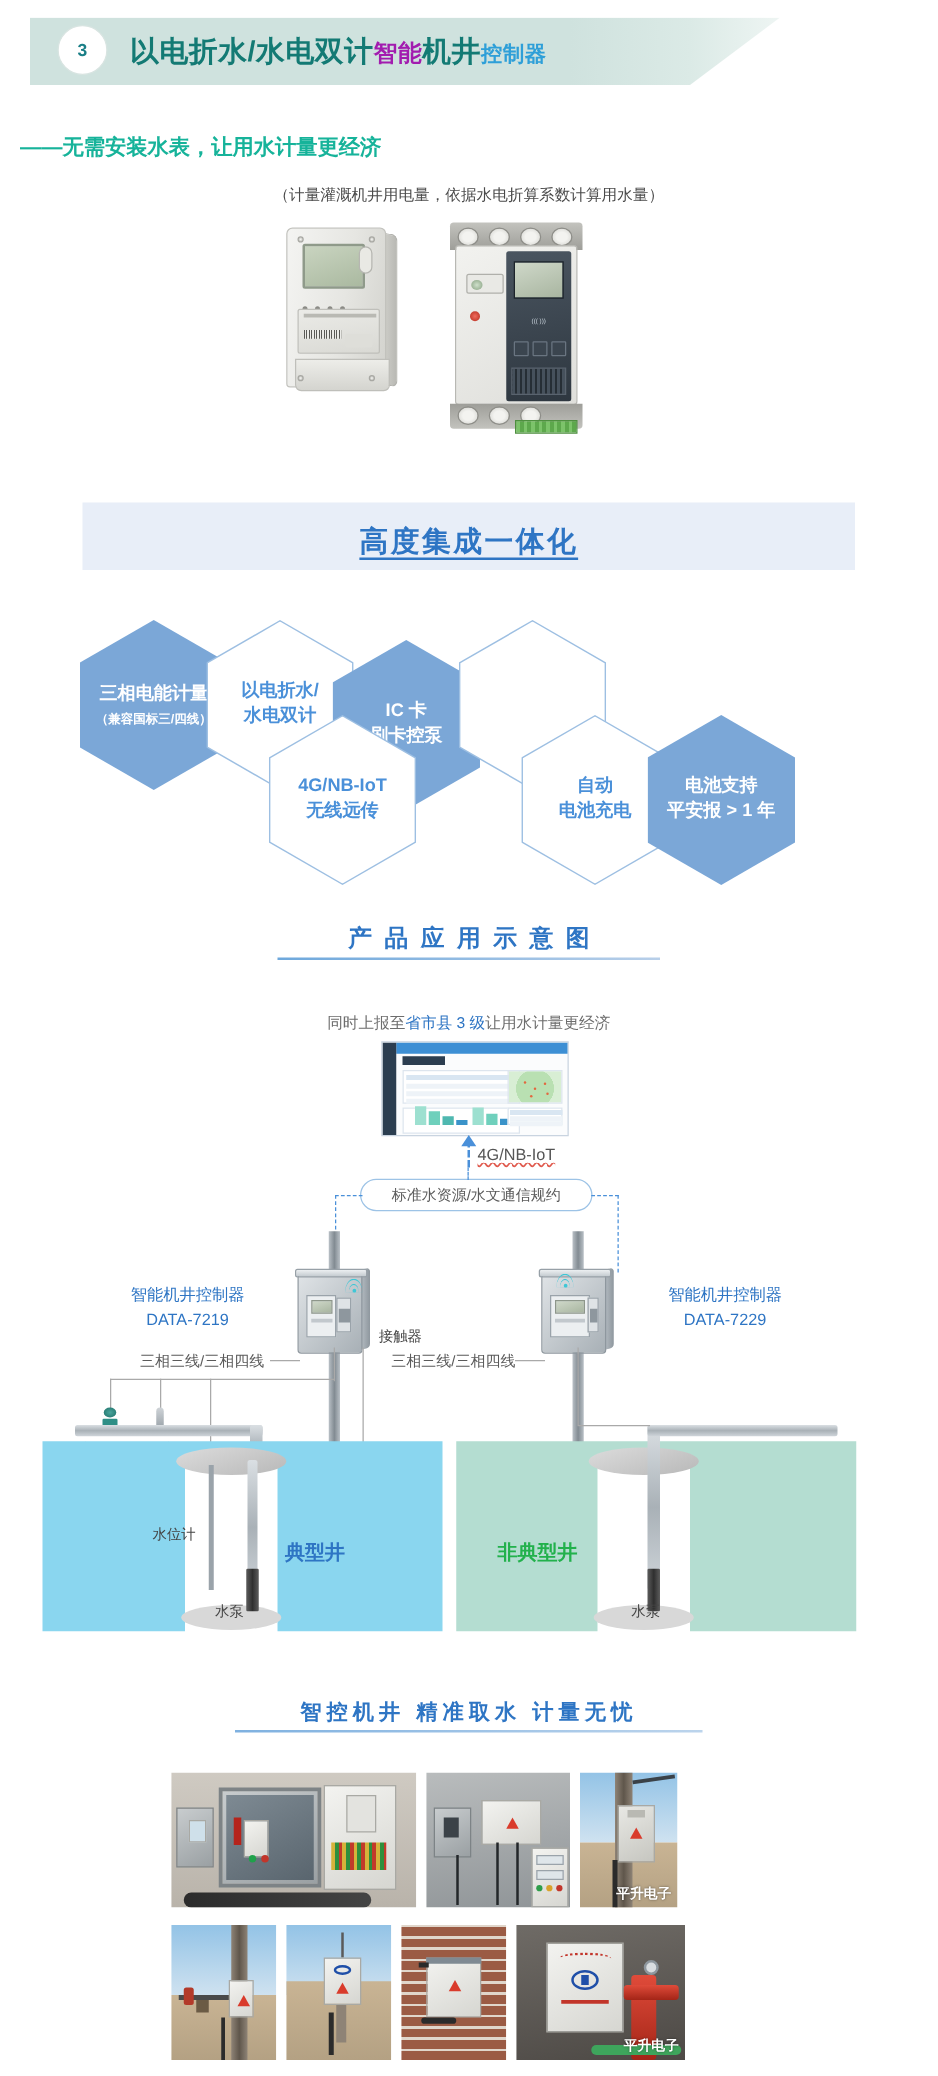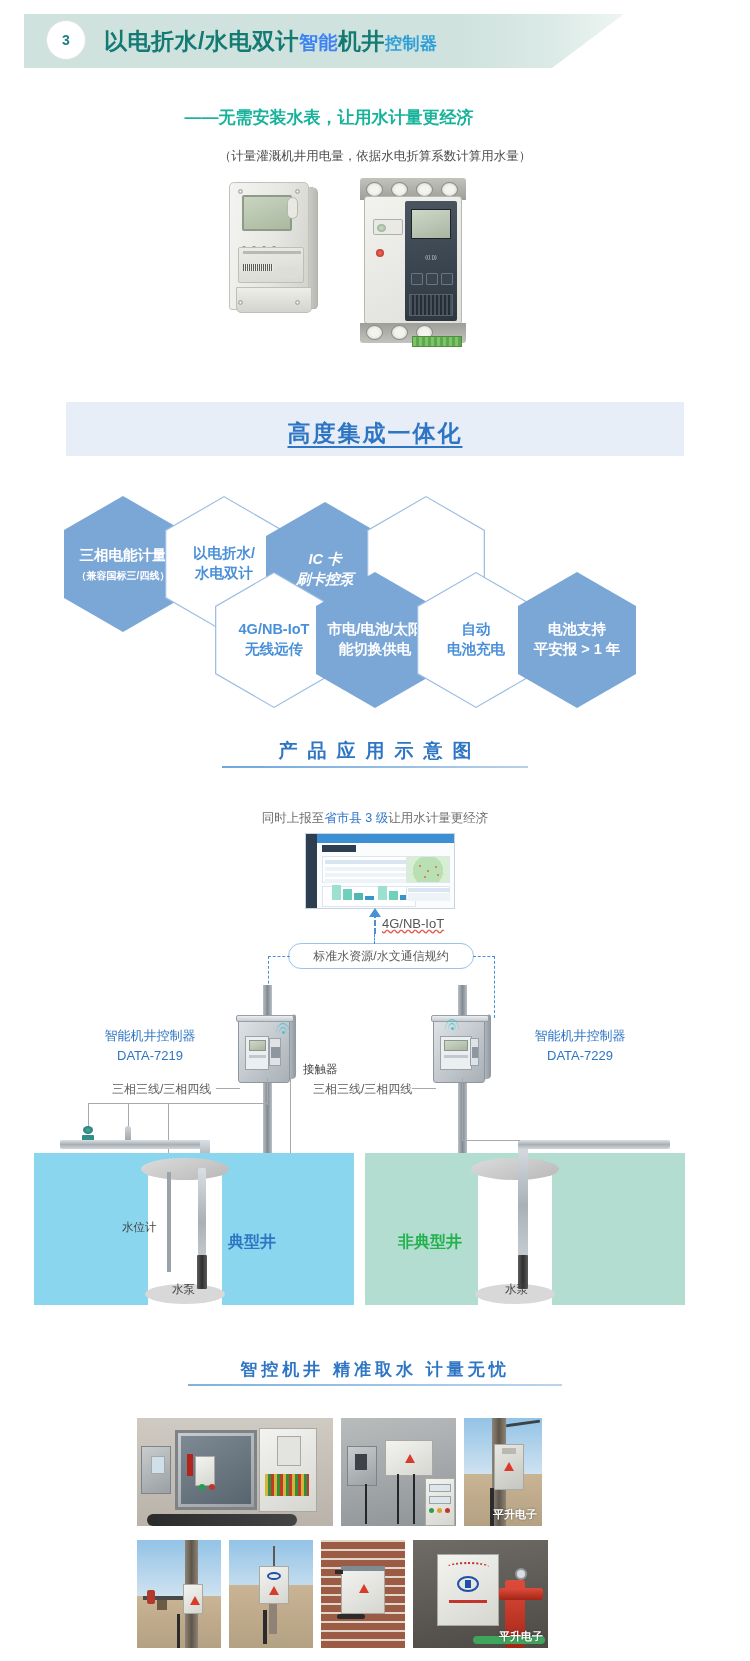--- a/index.html
+++ b/index.html
@@ -28,28 +28,28 @@
     background: #ffffff; border: 1px solid #d8e4e1;
     display: flex; align-items: center; justify-content: center;
     color: #1a7f87; font-size: 14px; font-weight: bold;
   }
   .header-title {
     position: absolute; left: 80px; top: 12px;
     font-size: 23px; font-weight: bold; letter-spacing: .5px;
     white-space: nowrap;
   }
   .ht-a { color: #137a74; }
-  .ht-b { color: #3b82f6; font-size: 19px; }
+  .ht-b { color: #a21caf; font-size: 19px; }
   .ht-c { color: #137a74; }
   .ht-d { color: #2e9fd8; font-size: 17px; }
 
   
   .subtitle {
-    position: absolute; left: 0; top: 106px; width: 658px;
-    text-align: center; color: #16b39a; font-size: 17px; font-weight: bold;
+    position: absolute; left: 16px; top: 106px; width: 658px;
+    color: #16b39a; font-size: 17px; font-weight: bold;
   }
   .subnote {
     position: absolute; left: 0; top: 148px; width: 750px;
     text-align: center; color: #4a4a4a; font-size: 12.5px;
   }
 
   
   .products { position: absolute; left: 0; top: 178px; width: 750px; height: 195px; }
 
   
@@ -445,47 +445,41 @@
     <div class="hexline" style="left:165px; top:26px;">
         <span></span>
       </div>
     <div class="hex light" style="left:165px; top:26px; background:transparent;">
       <div class="content">
         <div class="t1">以电折水/</div>
         <div class="t2">水电双计</div>
       </div>
     </div>
 
-    <div class="hex solid" style="left:266px; top:32px;font-style:italic;">
+    <div class="hex solid" style="left:266px; top:42px;">
       <div class="content">
         <div class="t1">IC 卡</div>
         <div class="t2">刷卡控泵</div>
       </div>
     </div>
 
     <div class="hexline" style="left:367px; top:26px;">
         <span></span>
       </div>
 
     <div class="hexline" style="left:215px; top:102px;">
         <span></span>
       </div>
     <div class="hex light" style="left:215px; top:102px; background:transparent;">
       <div class="content">
         <div class="t1">4G/NB-IoT</div>
         <div class="t2">无线远传</div>
       </div>
     </div>
 
-    <div class="hex solid" style="left:316px; top:102px;">
-      <div class="content">
-        <div class="t1">市电/电池/太阳</div>
-        <div class="t2">能切换供电</div>
-      </div>
-    </div>
 
     <div class="hexline" style="left:417px; top:102px;">
         <span></span>
       </div>
     <div class="hex light" style="left:417px; top:102px; background:transparent;">
       <div class="content">
         <div class="t1">自动</div>
         <div class="t2">电池充电</div>
       </div>
     </div>

